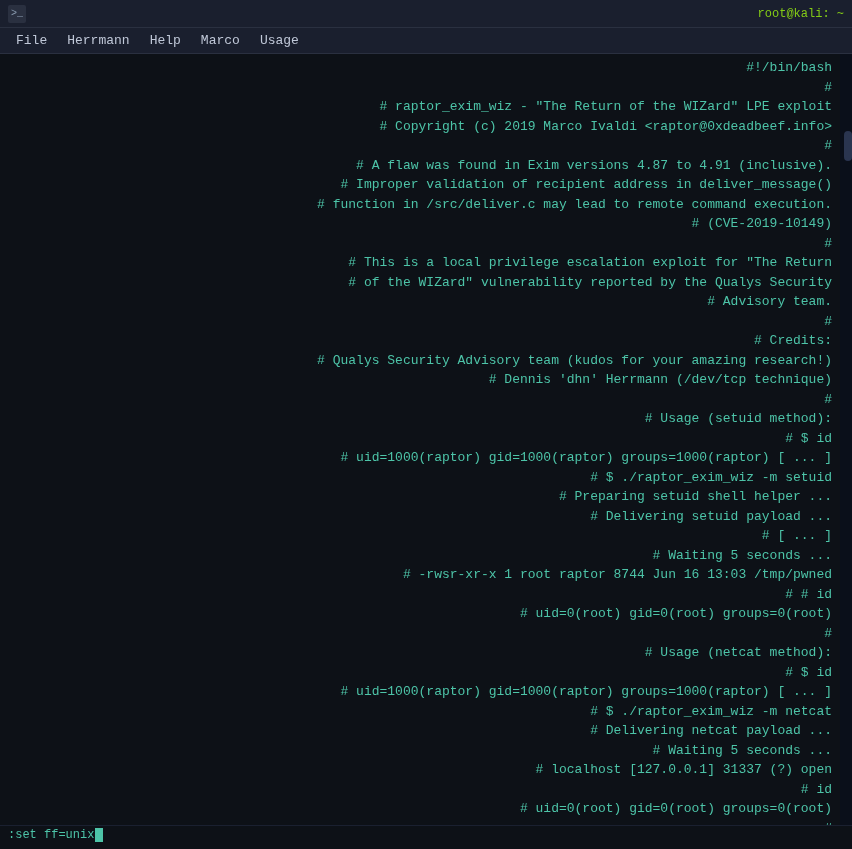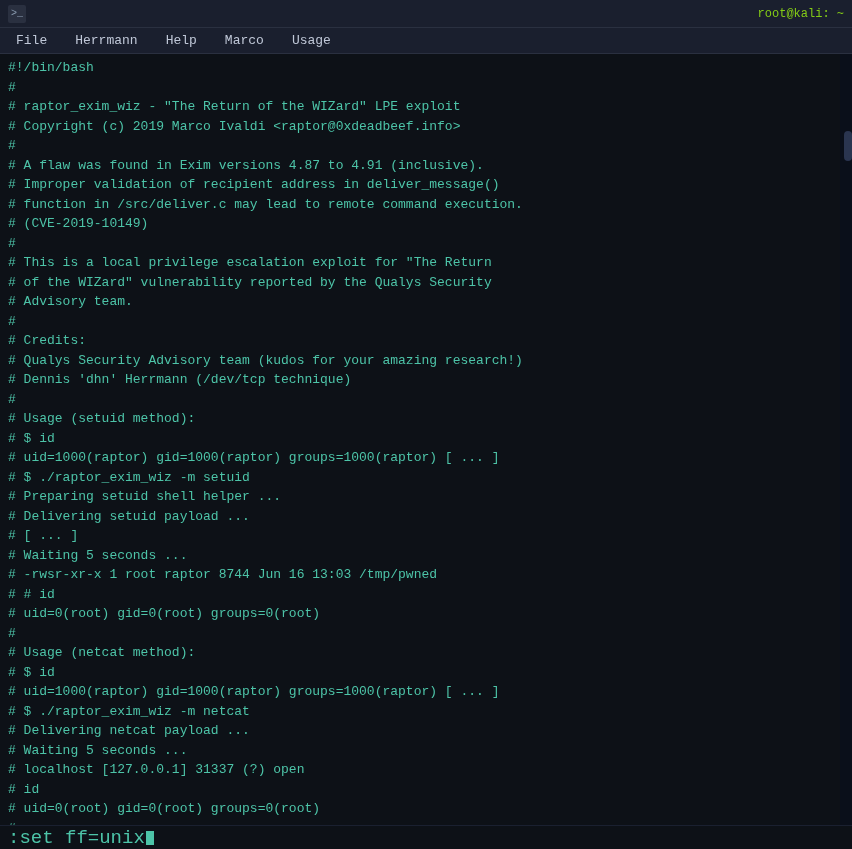--- a/index.html
+++ b/index.html
@@ -47,21 +47,21 @@
     }
 
     
     .menu-bar {
       background: #1a1f2e;
       display: flex;
       align-items: center;
       padding: 2px 8px;
       height: 26px;
       border-bottom: 1px solid #2a3040;
-      gap: 12px;
+      gap: 4px;
     }
     .menu-item {
       color: #c0c8d8;
       padding: 2px 8px;
       font-size: 13px;
       cursor: pointer;
       border-radius: 2px;
     }
 
     
@@ -88,31 +88,31 @@
       font-size: 13px;
     }
 
     .code-line {
       display: block;
       min-height: 19px;
     }
 
     .cmd-line {
       color: #4dc4a8;
+      text-align: right;
     }
 
     
     .cmd-input {
       background: #0d1117;
       color: #4dc4a8;
       padding: 2px 8px;
       font-family: 'Courier New', Courier, monospace;
-      font-size: 19px;
+      font-size: 12px;
       display: flex;
-      align-items: center;
       border-top: 1px solid #1a2030;
       height: 24px;
     }
 
     .cursor {
       display: inline-block;
       width: 8px;
       height: 14px;
       background: #4dc4a8;
       vertical-align: middle;

